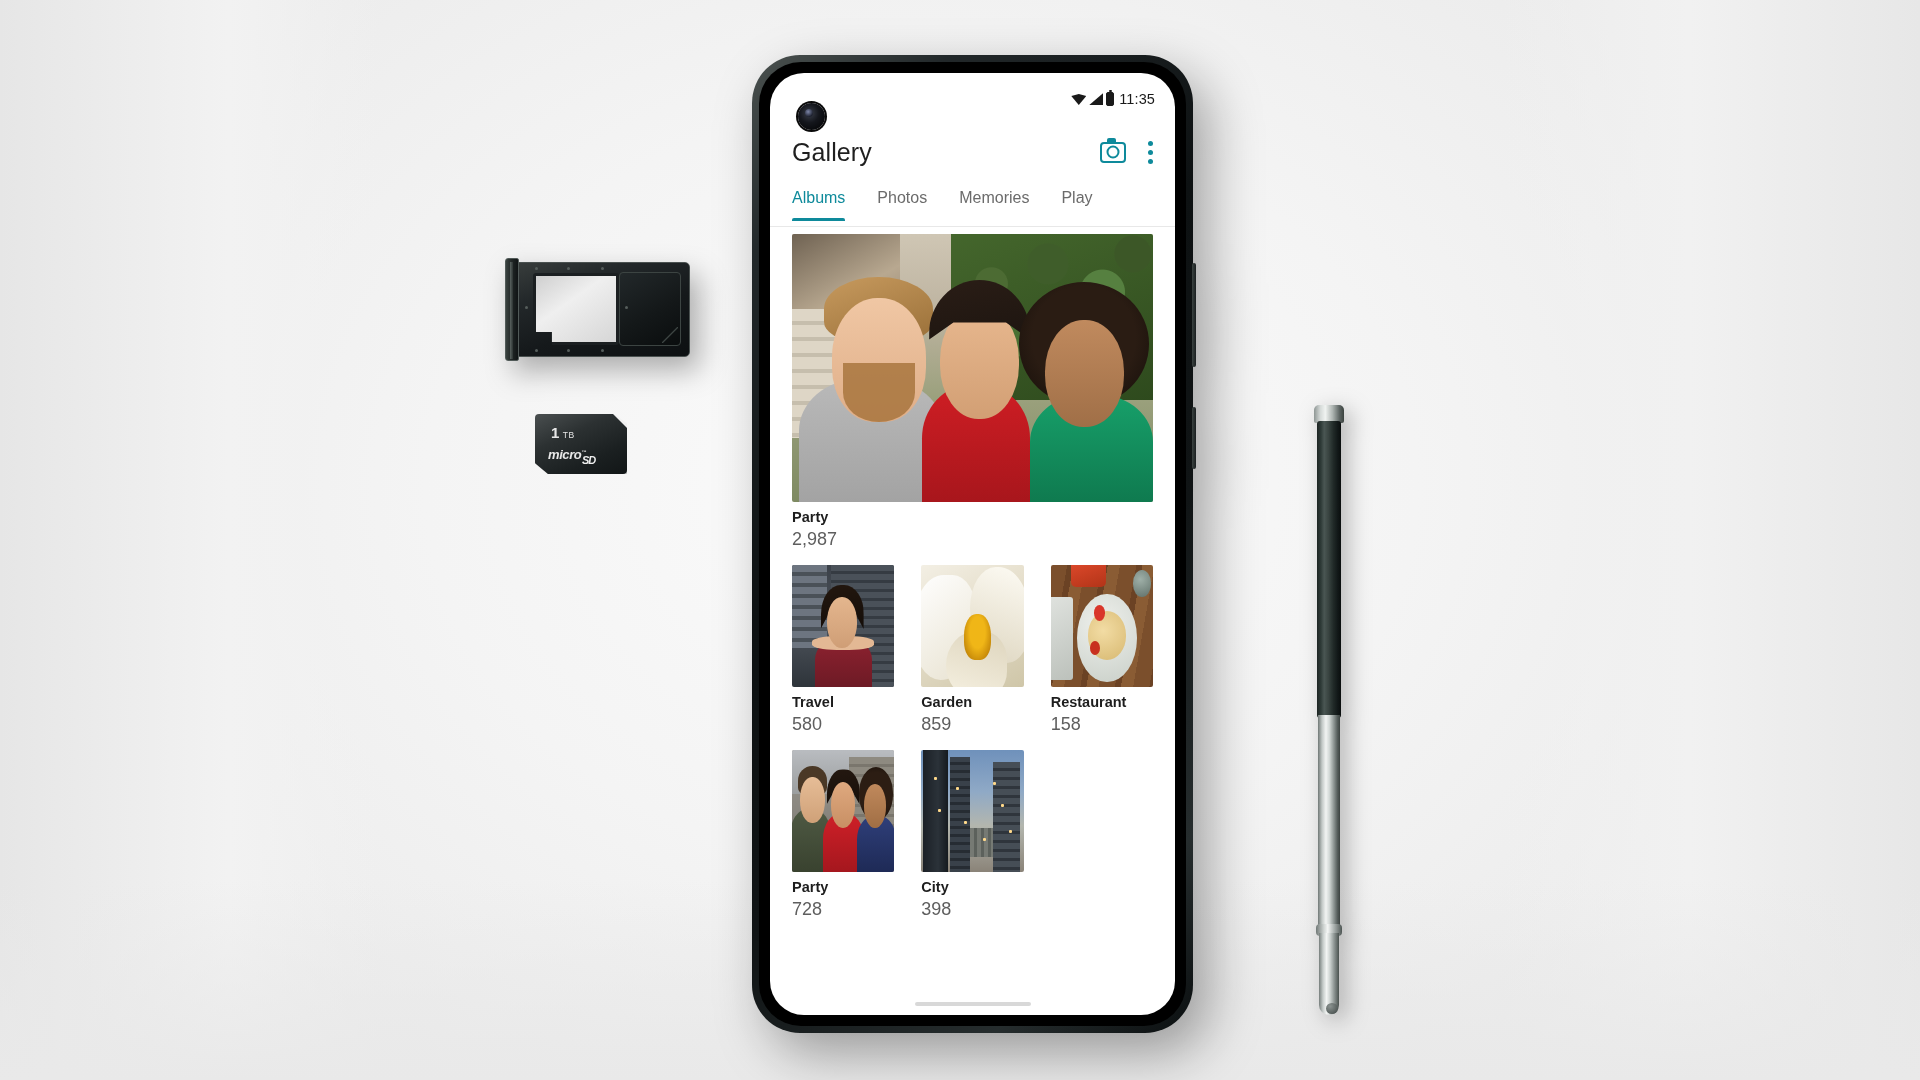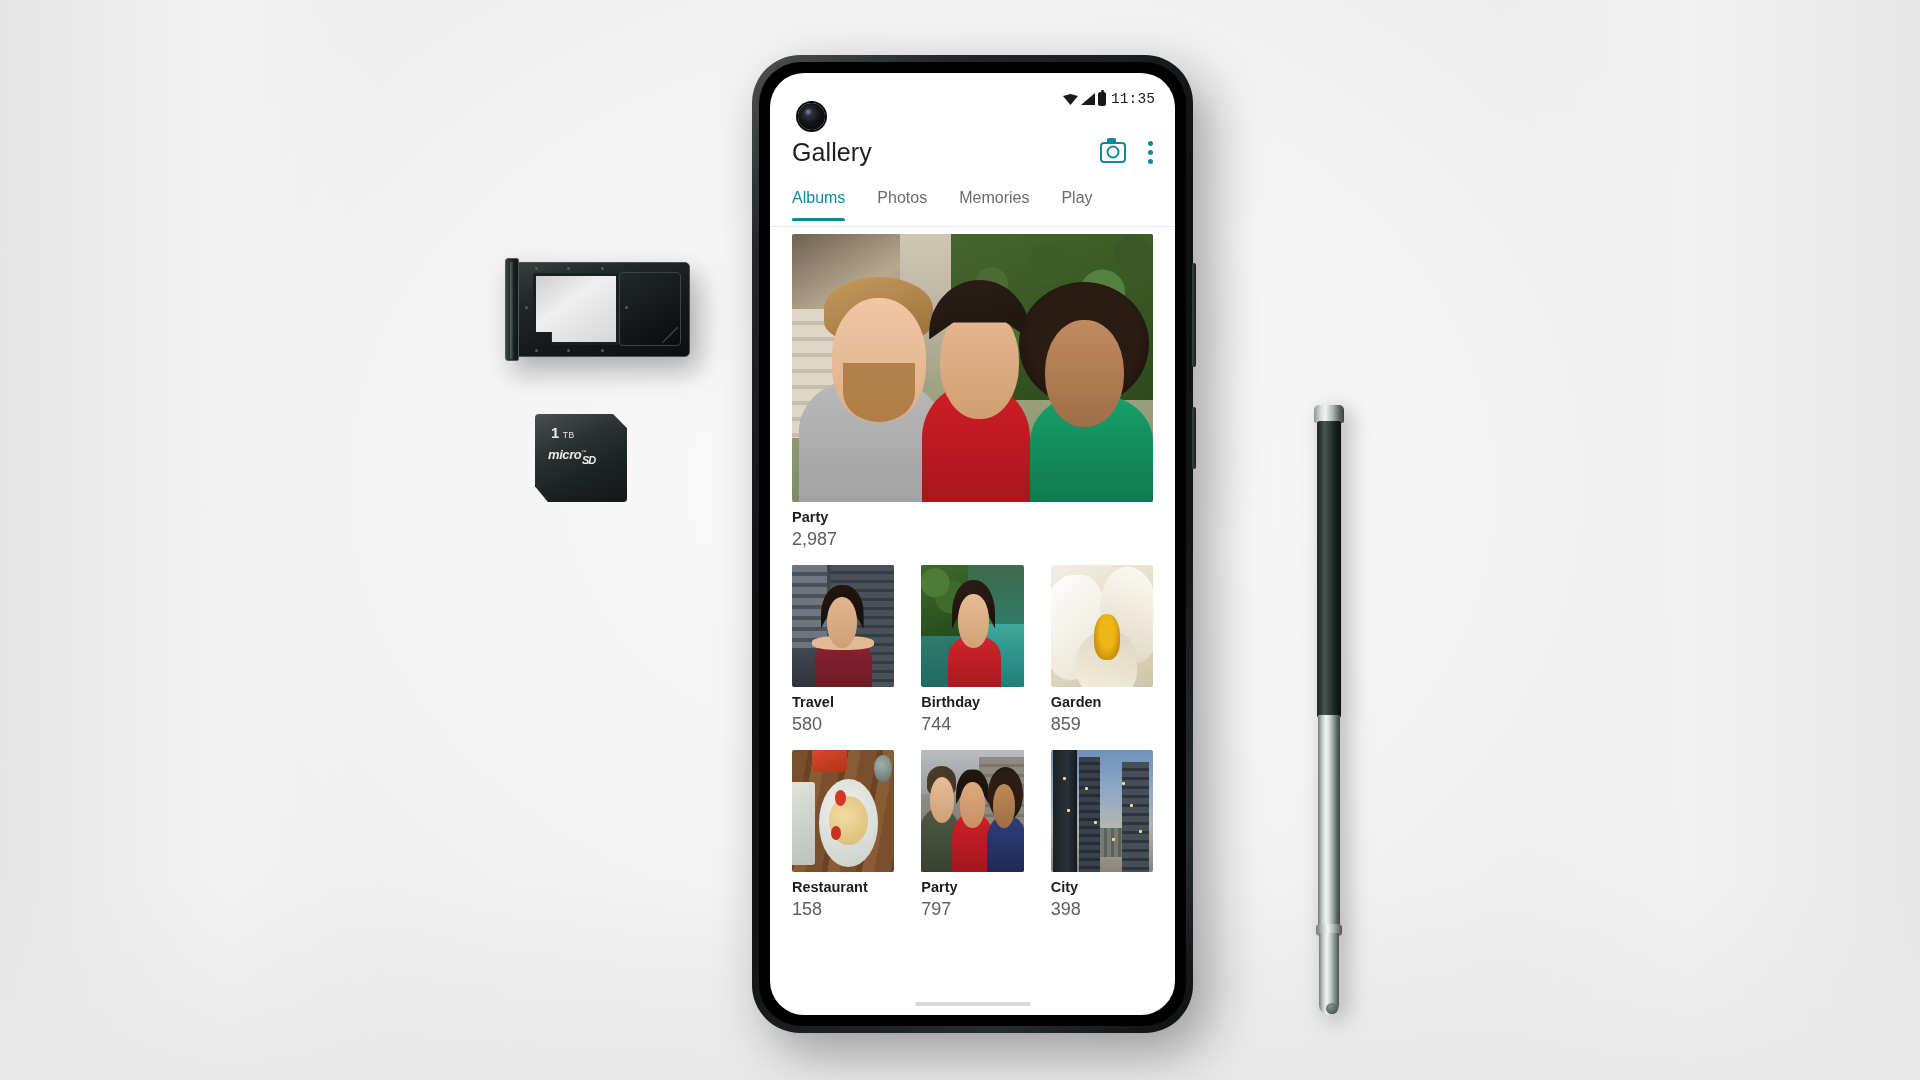--- a/index.html
+++ b/index.html
@@ -58,21 +58,21 @@
     background:linear-gradient(135deg,rgba(255,255,255,0) 45%,#3d4543 50%,rgba(255,255,255,0) 56%);
   }
   .tray-rivets { position:absolute; inset:0; }
   .tray-rivets i {
     position:absolute; width:3px; height:3px; border-radius:50%;
     background:#555d5b; display:block;
   }
 
   
   .sdcard {
-    position:absolute; left:535px; top:414px; width:92px; height:88px;
+    position:absolute; left:535px; top:414px; width:92px; height:60px;
     background:linear-gradient(155deg,#4a4f50 0%,#2c3132 35%,#1b2021 70%,#121617 100%);
     border-radius:4px 4px 4px 12px;
     clip-path: polygon(0 0, 86% 0, 100% 16%, 100% 100%, 14% 100%, 0 82%);
     filter:drop-shadow(8px 11px 13px rgba(0,0,0,.32));
     color:#e8e8e8;
   }
   .sd-cap {
     position:absolute; left:16px; top:11px;
     font-size:15px; font-weight:bold; letter-spacing:.3px; line-height:1;
   }
@@ -161,21 +161,21 @@
   }
   .punch:after{
     content:""; position:absolute; left:7px; top:6px; width:8px; height:8px;
     border-radius:50%; background:radial-gradient(circle at 40% 35%,#7d86a8,#1e2230 70%);
   }
 
   
   .statusbar {
     position:absolute; left:0; right:0; top:0; height:44px;
     display:flex; align-items:center; justify-content:flex-end;
-    padding:8px 20px 0 0; gap:3px; color:#1a1a1a;font-family:Liberation Mono, monospace;
+    padding:8px 20px 0 0; gap:3px; color:#1a1a1a;
   }
   .ic-wifi { width:15px; height:12px; position:relative; }
   .ic-wifi:before{
     content:""; position:absolute; inset:0;
     background:#1a1a1a;
     clip-path:polygon(50% 100%, 0 26%, 50% 8%, 100% 26%);
   }
   .ic-sig { width:14px; height:12px; background:#1a1a1a;
             clip-path:polygon(100% 0,100% 100%,0 100%); }
   .ic-bat { width:8px; height:14px; border:1.6px solid #1a1a1a; border-radius:2px; position:relative; background:#1a1a1a; }
@@ -490,33 +490,20 @@
                 <div class="tv-bod"></div>
                 <div class="tv-shl"></div>
                 <div class="tv-hr"></div>
                 <div class="tv-hed"></div>
               </div>
             </div>
             <div class="album-name">Travel</div>
             <div class="album-count">580</div>
           </div>
 
-          <div>
-            <div class="cell-thumb">
-              <div class="ph bd-bg">
-                <div class="bd-pool"></div>
-                <div class="bd-lv"></div>
-                <div class="bd-bod"></div>
-                <div class="bd-hr"></div>
-                <div class="bd-hed"></div>
-              </div>
-            </div>
-            <div class="album-name">Birthday</div>
-            <div class="album-count">744</div>
-          </div>
 
           <div>
             <div class="cell-thumb">
               <div class="ph gd-bg">
                 <div class="gd-p1"></div>
                 <div class="gd-p2"></div>
                 <div class="gd-p3"></div>
                 <div class="gd-ctr"></div>
               </div>
             </div>
@@ -550,21 +537,21 @@
                 <div class="pt-a-h"></div>
                 <div class="pt-b-b"></div>
                 <div class="pt-b-r"></div>
                 <div class="pt-b-h"></div>
                 <div class="pt-c-b"></div>
                 <div class="pt-c-r"></div>
                 <div class="pt-c-h"></div>
               </div>
             </div>
             <div class="album-name">Party</div>
-            <div class="album-count">797</div>
+            <div class="album-count">728</div>
           </div>
 
           <div>
             <div class="cell-thumb">
               <div class="ph ct-bg">
                 <div class="ct-far"></div>
                 <div class="ct-t1"></div>
                 <div class="ct-t2"></div>
                 <div class="ct-t3"></div>
                 <div class="ct-lit">

